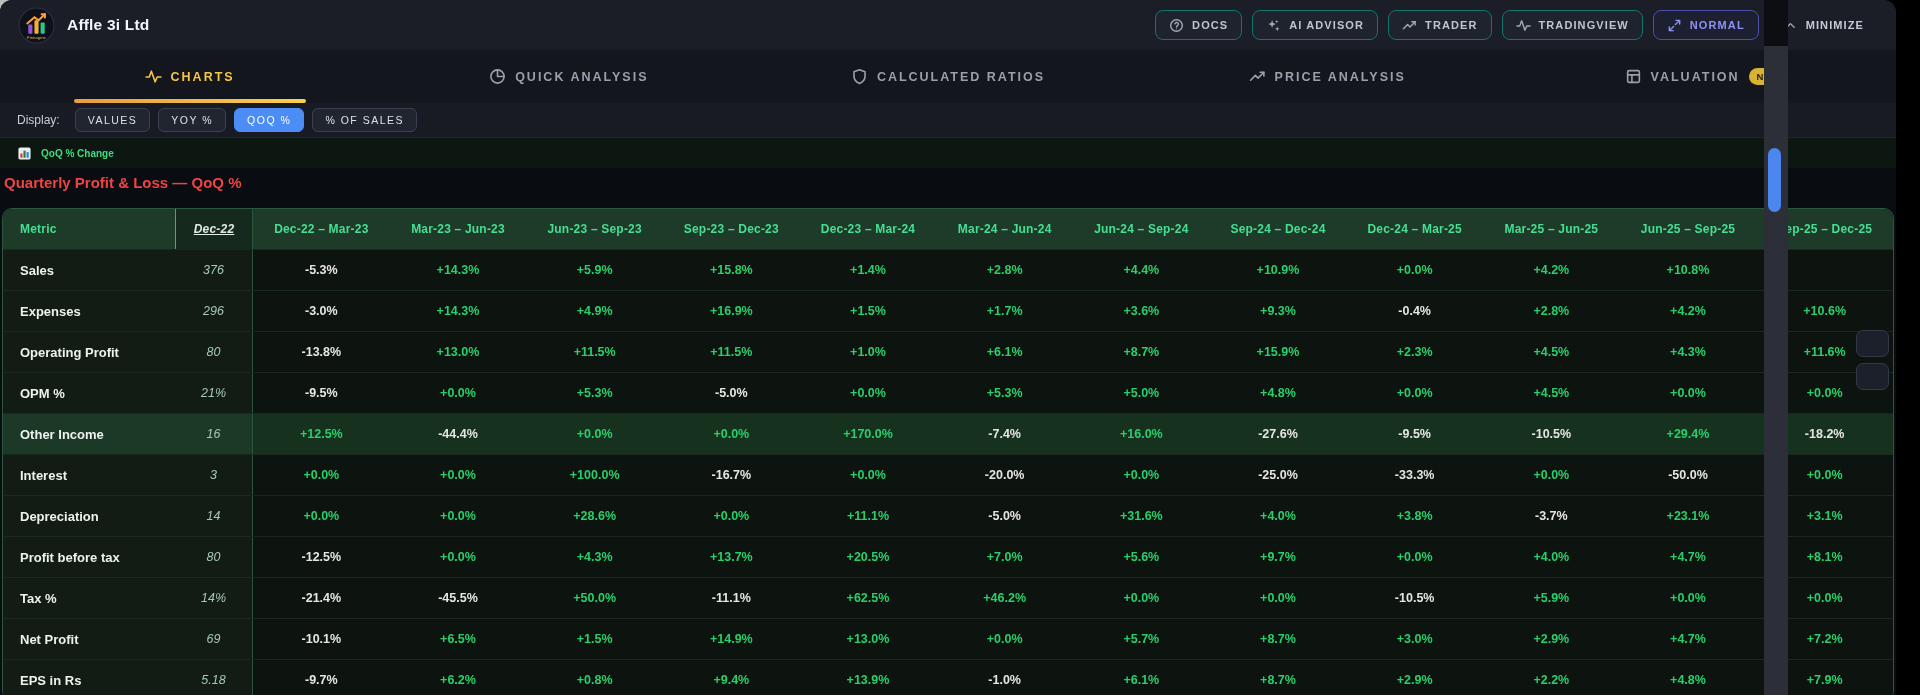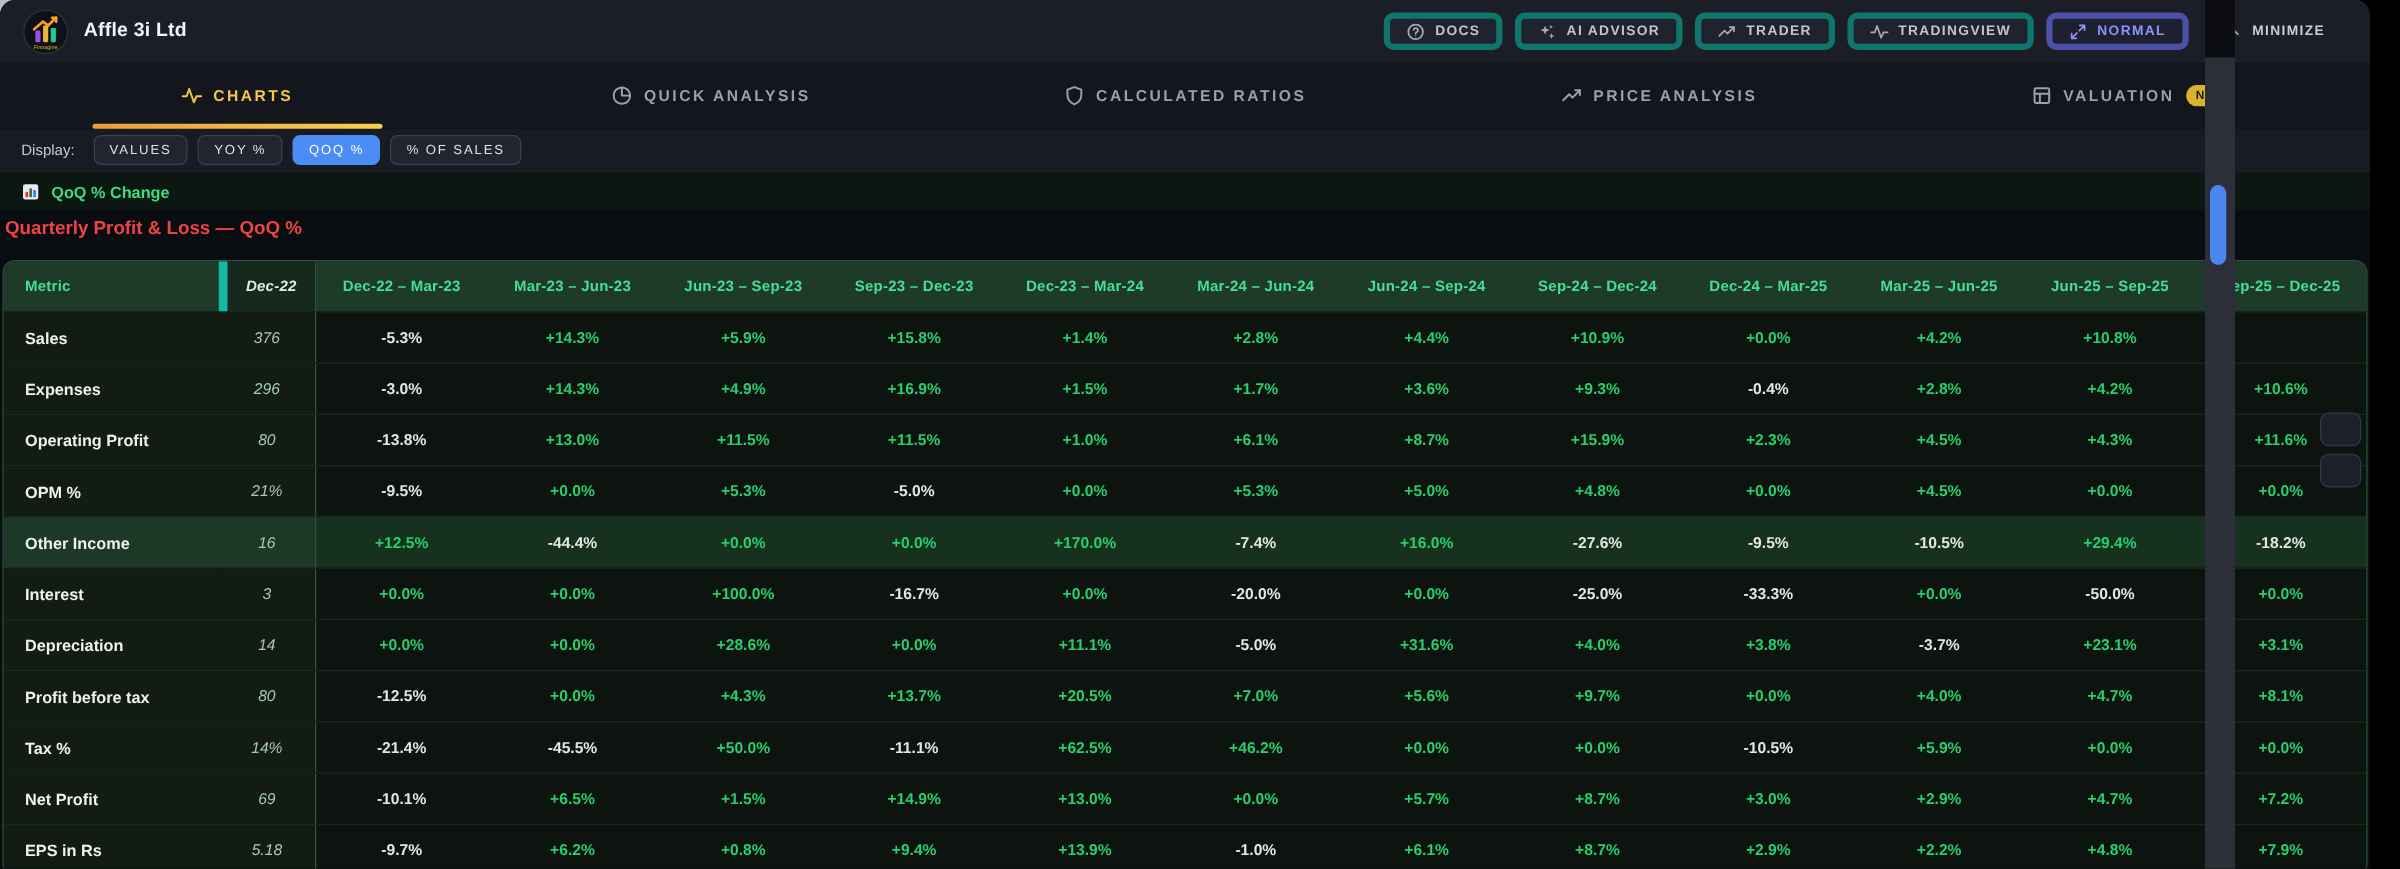--- a/index.html
+++ b/index.html
@@ -14,21 +14,21 @@
 
   
   .topbar { height:50px; flex:0 0 50px; background:#1b1e27; display:flex;
     align-items:center; justify-content:space-between; padding:0 18px; }
   .brand { display:flex; align-items:center; gap:12px; }
   .logo { width:37px; height:37px; }
   .logo svg { width:100%; height:100%; display:block; }
   .brand-title { color:#f3f5f9; font-size:15.5px; font-weight:bold; letter-spacing:.2px; }
   .topbar-actions { display:flex; align-items:center; gap:10px; }
   .action-btn { display:inline-flex; align-items:center; gap:8px; height:30px;
-    padding:0 13px; border-radius:8px; background:#1f232d; border:5px solid #0f766e;
+    padding:0 13px; border-radius:8px; background:#1f232d; border:1px solid #0f766e;
     color:#bfc5cf; font-family:inherit; font-size:11px; font-weight:bold;
     letter-spacing:1.1px; cursor:pointer; }
   .action-btn .icon { width:15px; height:15px; color:#a2a9b5; }
   .action-btn.accent { color:#8d92f6; border-color:#4b51a8; background:#1d2031; }
   .action-btn.accent .icon { color:#8d92f6; }
   .action-btn.plain { background:transparent; border-color:transparent; color:#c6cbd4; }
   .icon svg { width:100%; height:100%; display:block; fill:none; stroke:currentColor;
     stroke-width:1.5; stroke-linecap:round; stroke-linejoin:round; }
 
   
@@ -50,37 +50,37 @@
   .display-label { color:#c7ccd5; font-size:12px; margin-right:7px; }
   .display-btn { height:24px; padding:0 12px; border-radius:6px; background:#21252f;
     border:1px solid #3b4150; color:#dde1e9; font-family:inherit; font-size:10.5px;
     font-weight:normal; letter-spacing:1.5px; cursor:pointer; }
   .display-btn.active { background:#4c8cf5; border-color:#4c8cf5; color:#fff; }
 
   
   .banner { height:30px; flex:0 0 30px; background:#0c1711; display:flex;
     align-items:center; padding-left:17px; gap:9px; }
   .banner .icon { width:15px; height:15px; }
-  .banner-label { color:#3edc82; font-size:13px; font-weight:bold; }
+  .banner-label { color:#3edc82; font-size:10px; font-weight:bold; }
   .main { flex:1; background:#090c11; }
   .table-title { height:28px; display:flex; align-items:center; padding-left:4px;
     color:#ef4444; font-size:15px; font-weight:bold; }
 
   
   .pnl-table { margin:12px 2px; width:1892px; border:1px solid #2b573c;
     border-radius:10px; overflow:hidden; background:#0d140f; }
   .t-row { display:grid; grid-template-columns:172px 78px repeat(12,1fr);
     height:41px; align-items:stretch; background:#0d140f; border-top:1px solid #1a291e; }
   .t-row.hl { background:#17311f; }
   .t-head { height:40px; background:#1e3b2a; border-top:none; }
   .cell { display:flex; align-items:center; justify-content:center; }
   .hc { color:#46de93; font-size:12px; font-weight:bold; letter-spacing:.2px; }
   .hc-metric { justify-content:flex-start; padding-left:17px; }
   .hc-base { background:#152a1c; color:#e0ebe3; font-style:italic;
-    border-left:7px solid #14b8a6; border-right:1px solid #2b573c; }
+    border-left:1px solid #14b8a6; border-right:1px solid #2b573c;text-decoration:underline; }
   .c-metric { justify-content:flex-start; padding-left:17px; color:#edf2ed;
     font-size:13px; font-weight:bold; background:#121c15; }
   .c-base { font-style:italic; color:#a6c9b3; font-size:12.5px; background:#121c15;
     border-right:1px solid #2b573c; }
   .t-row.hl .c-metric, .t-row.hl .c-base { background:#1c3826; }
   .c-val { font-size:12.5px; font-weight:bold; }
   .c-val.pos { color:#28cf6b; }
   .c-val.neg { color:#e5e5e5; }
 
   

